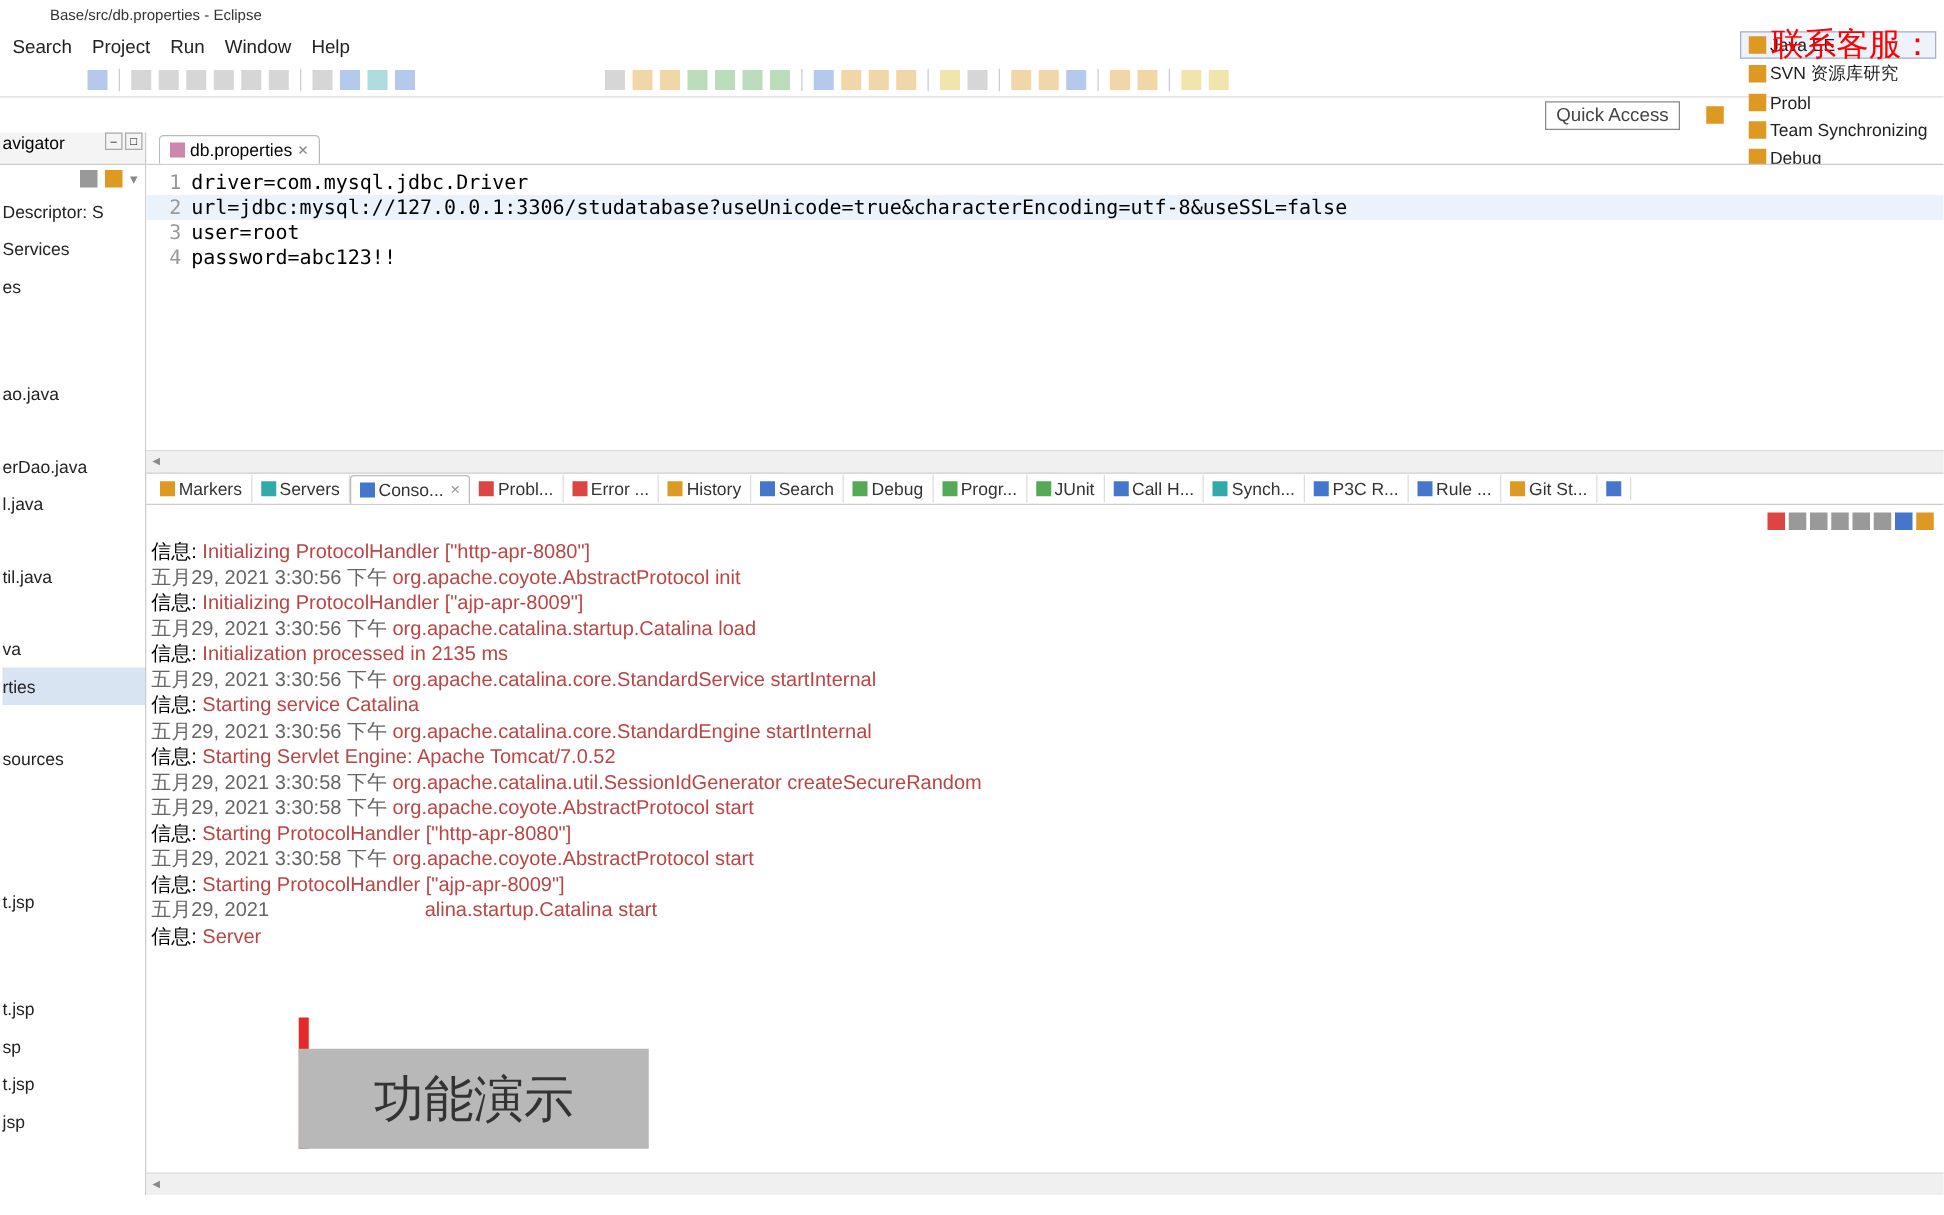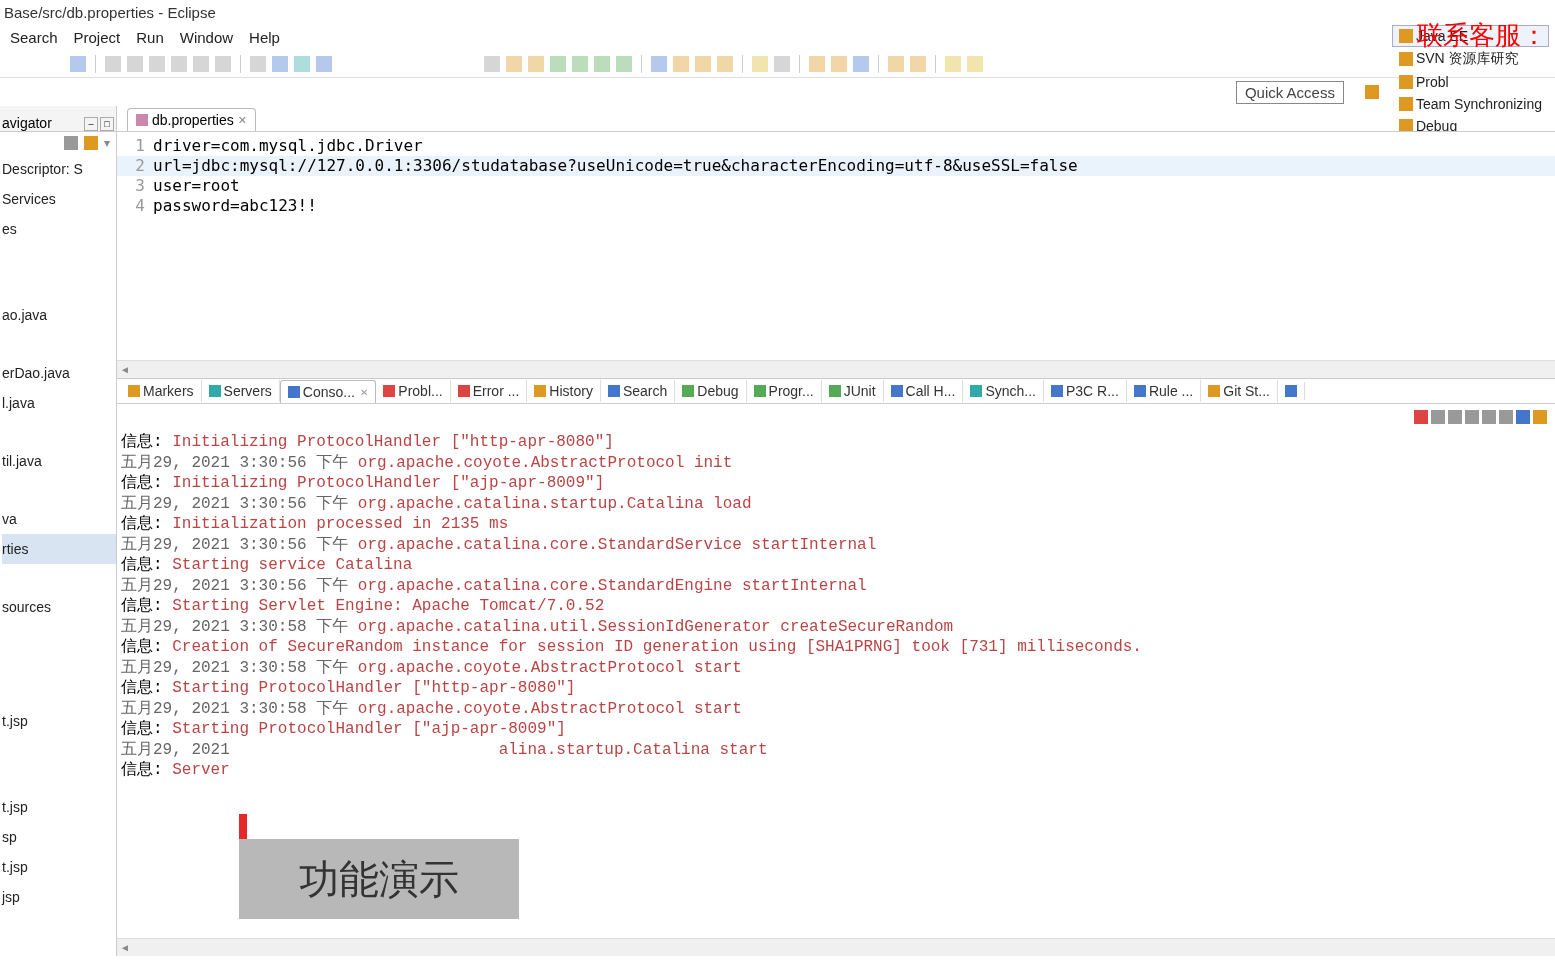--- a/index.html
+++ b/index.html
@@ -1,31 +1,31 @@
 <!DOCTYPE html>
 <html><head>
 <meta charset="utf-8">
 <style>
 * { box-sizing: border-box; margin: 0; padding: 0; }
 body { font-family: "Segoe UI", Arial, sans-serif; font-size: 13px; background: #fff; overflow: hidden; width: 1555px; height: 972px; }
-.title-bar { height: 24px; display: flex; align-items: center; padding-left: 4px; font-size: 15px; color: #333; }
+.title-bar { height: 24px; display: flex; align-items: center; padding-left: 4px; font-size: 12px; color: #333; margin-left: 36px; }
 .menu-bar { height: 26px; display: flex; align-items: center; gap: 16px; padding-left: 10px; font-size: 15px; color: #222; }
 .menu-bar span { cursor: default; }
 .contact { position: absolute; right: 8px; top: 18px; font-size: 26px; color: #f00; font-weight: 500; font-family: "Microsoft YaHei", sans-serif; }
 .toolbar-row { height: 28px; border-bottom: 1px solid #ddd; display: flex; align-items: center; padding-left: 70px; gap: 6px; }
 .tb-ico { width: 16px; height: 16px; display: inline-block; background: #999; opacity: 0.4; }
 .tb-sep { width: 1px; height: 18px; background: #ccc; margin: 0 3px; }
 .perspective-row { height: 28px; display: flex; align-items: center; justify-content: flex-end; padding-right: 6px; gap: 6px; font-size: 14px; color: #222; }
 .quick-access { border: 1px solid #888; padding: 2px 8px; font-size: 15px; color: #444; margin-right: 8px; }
 .persp-btn { display: flex; align-items: center; gap: 3px; padding: 2px 6px; border: 1px solid transparent; cursor: default; }
 .persp-btn.active { border: 1px solid #aac; background: #eef3fb; }
 .persp-ico { width: 14px; height: 14px; display: inline-block; }
 .main-layout { display: flex; height: 850px; }
 .navigator { width: 117px; border-right: 1px solid #ccc; display: flex; flex-direction: column; }
-.nav-header { height: 26px; border-bottom: 1px solid #ccc; display: flex; align-items: flex-end; padding-left: 2px; font-size: 14px; background: #f4f4f4; }
+.nav-header { height: 26px; border-bottom: 1px solid #ccc; display: flex; align-items: flex-start; padding-left: 2px; font-size: 14px; background: #f4f4f4; }
 .nav-header .ctrls { margin-left: auto; display: flex; gap: 2px; padding-right: 2px; }
 .nav-header .ctrl { width: 14px; height: 14px; border: 1px solid #aaa; font-size: 9px; display: flex; align-items: center; justify-content: center; }
 .nav-toolbar { height: 22px; display: flex; justify-content: flex-end; align-items: center; gap: 6px; padding-right: 6px; font-size: 12px; color: #888; }
 .nav-tree { flex: 1; overflow: hidden; padding-left: 2px; font-size: 14px; line-height: 30px; color: #222; }
 .nav-tree .item { white-space: nowrap; }
 .nav-tree .item.sel { background: #d8e4f1; }
 .editor-area { flex: 1; display: flex; flex-direction: column; }
 .editor-tabs { height: 26px; border-bottom: 1px solid #ccc; display: flex; align-items: flex-end; padding-left: 10px; }
 .ed-tab { border: 1px solid #bbb; border-bottom: none; background: #fff; padding: 3px 8px; font-size: 14px; display: flex; align-items: center; gap: 4px; border-radius: 4px 4px 0 0; }
 .ed-tab .close { font-size: 11px; color: #888; }
@@ -36,21 +36,21 @@
 .code-text { white-space: pre; color: #000; text-align: center; }
 .code-line.hl { background: #eaf2fb; }
 .bottom-tabs { height: 26px; border-top: 1px solid #ccc; border-bottom: 1px solid #ccc; display: flex; align-items: center; padding-left: 4px; gap: 0; font-size: 14px; color: #333; overflow: hidden; }
 .bt-tab { padding: 3px 7px; display: flex; align-items: center; gap: 3px; border-right: 1px solid #ddd; white-space: nowrap; }
 .bt-tab.active { background: #fff; border: 1px solid #bbb; border-bottom-color: #fff; border-radius: 3px 3px 0 0; position: relative; top: 1px; }
 .bt-tab .close { font-size: 10px; color: #999; margin-left: 2px; }
 .bt-ico { width: 12px; height: 12px; display: inline-block; }
 .console-title-row { height: 26px; display: flex; align-items: center; padding: 0 8px; font-size: 15px; color: #222; }
 .console-title-row .ctrls { margin-left: auto; display: flex; gap: 3px; }
 .console-ctrl { width: 14px; height: 14px; }
-.console-body { flex: 1; font-family: Liberation Mono, monospace; font-size: 16px; line-height: 20.5px; padding-left: 4px; overflow: hidden; position: relative; padding-top: 2px; }
+.console-body { flex: 1; font-family: Liberation Sans, sans-serif; font-size: 16px; line-height: 20.5px; padding-left: 4px; overflow: hidden; position: relative; padding-top: 2px; }
 .c-line { white-space: pre; }
 .c-date { color: #666; }
 .c-class { color: #b44; }
 .c-info { color: #000; }
 .c-msg { color: #b44; }
 .scroll-h { height: 18px; border-top: 1px solid #ddd; background: #f0f0f0; display: flex; align-items: center; }
 .scroll-h .arrow { width: 16px; text-align: center; color: #888; font-size: 10px; }
 .overlay-banner { position: absolute; left: 239px; bottom: 53px; width: 280px; height: 80px; background: #b8b8b8; display: flex; align-items: center; justify-content: center; font-size: 40px; color: #333; font-family: "Microsoft YaHei", sans-serif; }
 .overlay-bar { position: absolute; left: 239px; bottom: 53px; width: 8px; height: 105px; background: #e62828; }
 
@@ -311,21 +311,20 @@
         <div class="c-line"><span class="c-info">信息: </span><span class="c-msg">Initializing ProtocolHandler ["http-apr-8080"]</span></div>
         <div class="c-line"><span class="c-date">五月29, 2021 3:30:56 下午 </span><span class="c-class">org.apache.coyote.AbstractProtocol init</span></div>
         <div class="c-line"><span class="c-info">信息: </span><span class="c-msg">Initializing ProtocolHandler ["ajp-apr-8009"]</span></div>
         <div class="c-line"><span class="c-date">五月29, 2021 3:30:56 下午 </span><span class="c-class">org.apache.catalina.startup.Catalina load</span></div>
         <div class="c-line"><span class="c-info">信息: </span><span class="c-msg">Initialization processed in 2135 ms</span></div>
         <div class="c-line"><span class="c-date">五月29, 2021 3:30:56 下午 </span><span class="c-class">org.apache.catalina.core.StandardService startInternal</span></div>
         <div class="c-line"><span class="c-info">信息: </span><span class="c-msg">Starting service Catalina</span></div>
         <div class="c-line"><span class="c-date">五月29, 2021 3:30:56 下午 </span><span class="c-class">org.apache.catalina.core.StandardEngine startInternal</span></div>
         <div class="c-line"><span class="c-info">信息: </span><span class="c-msg">Starting Servlet Engine: Apache Tomcat/7.0.52</span></div>
         <div class="c-line"><span class="c-date">五月29, 2021 3:30:58 下午 </span><span class="c-class">org.apache.catalina.util.SessionIdGenerator createSecureRandom</span></div>
-        <div class="c-line"><span class="c-info">信息: </span><span class="c-msg">Creation of SecureRandom instance for session ID generation using [SHA1PRNG] took [731] milliseconds.</span></div>
         <div class="c-line"><span class="c-date">五月29, 2021 3:30:58 下午 </span><span class="c-class">org.apache.coyote.AbstractProtocol start</span></div>
         <div class="c-line"><span class="c-info">信息: </span><span class="c-msg">Starting ProtocolHandler ["http-apr-8080"]</span></div>
         <div class="c-line"><span class="c-date">五月29, 2021 3:30:58 下午 </span><span class="c-class">org.apache.coyote.AbstractProtocol start</span></div>
         <div class="c-line"><span class="c-info">信息: </span><span class="c-msg">Starting ProtocolHandler ["ajp-apr-8009"]</span></div>
         <div class="c-line"><span class="c-date">五月29, 2021 </span><span class="c-class">                           alina.startup.Catalina start</span></div>
         <div class="c-line"><span class="c-info">信息: </span><span class="c-msg">Server</span></div>
       </div>
     <div class="scroll-h">
       <span class="arrow">◄</span>
     </div>

